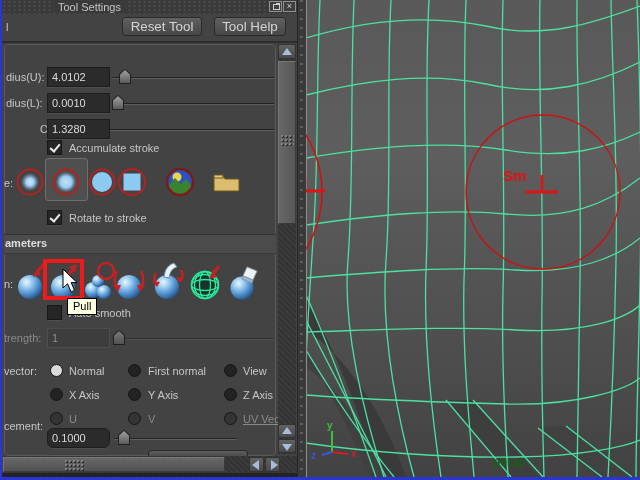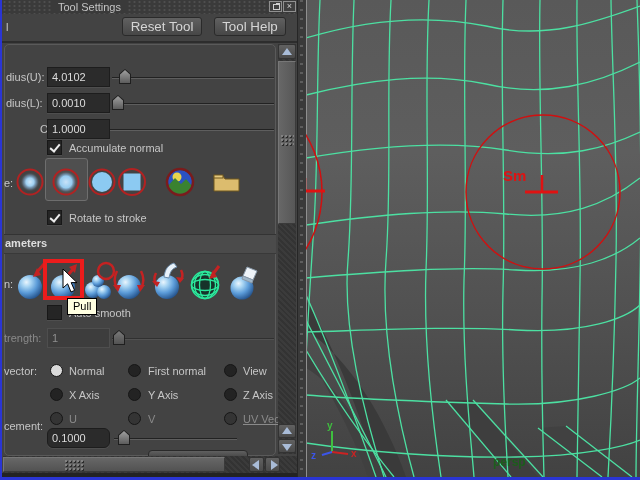--- a/index.html
+++ b/index.html
@@ -138,27 +138,27 @@
       </div>
 
     <span class="lbl" style="left:4px;top:97px;">dius(L):</span>
     <div class="fld" style="left:45px;top:93px;">0.0010</div>
     <div class="groove" style="left:110px;top:103px;width:162px;"></div>
     <div class="handle" style="left:110px;top:95px;">
         <i></i>
       </div>
 
     <span class="lbl" style="left:4px;top:123px;padding-left:34px;">Opacity:</span>
-    <div class="fld" style="left:45px;top:119px;">1.0000</div>
+    <div class="fld" style="left:45px;top:119px;">1.3280</div>
     <div class="groove" style="left:108px;top:129px;width:164px;"></div>
 
     <span class="cb" style="left:45px;top:140px;">
       <span class="mark"></span>
       </span>
-    <span class="lbl" style="left:67px;top:142px;">Accumulate normal</span>
+    <span class="lbl" style="left:67px;top:142px;">Accumulate stroke</span>
 
     <span class="lbl" style="left:2px;top:177px;">e:</span>
     <div class="selbox"></div>
 
     <div class="bicon" style="left:13px;top:167px;">
       <svg width="30" height="30">
           <circle cx="15" cy="15" r="11.5" fill="url(#softG1)"></circle>
       <circle cx="15" cy="15" r="12.5" fill="none" stroke="#b22222" stroke-width="2"></circle>
         </svg></div>
     <div class="bicon" style="left:49px;top:167px;">

